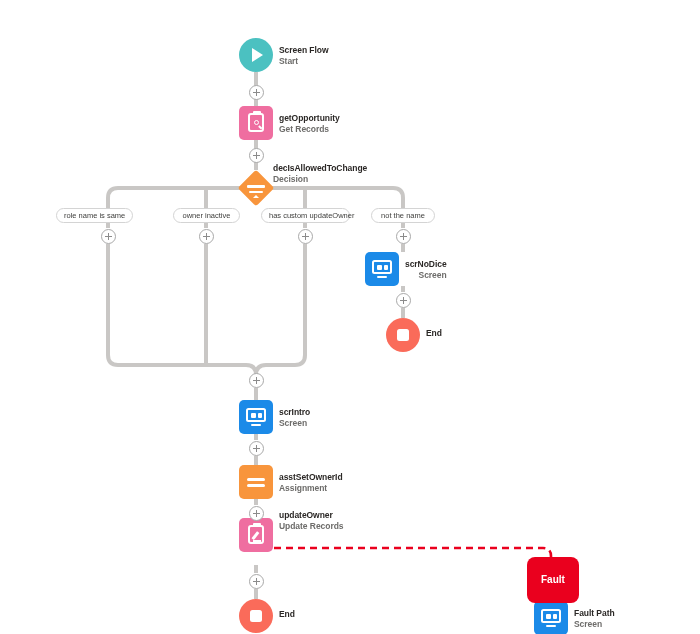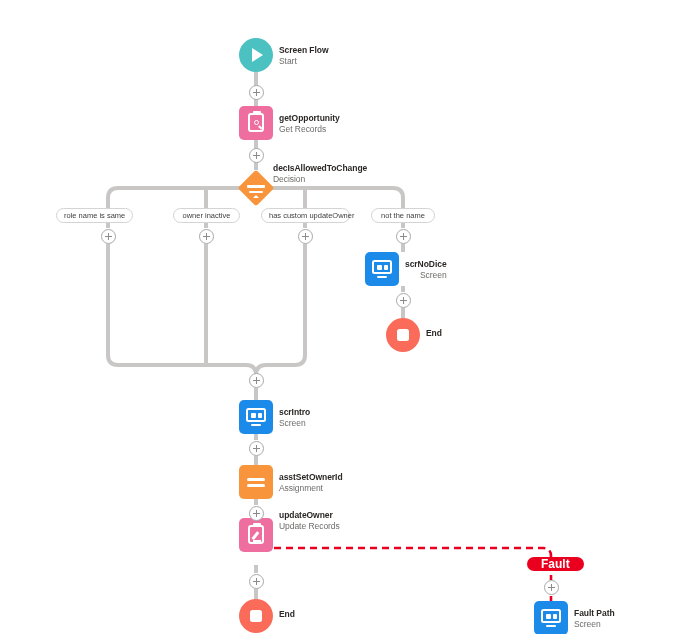--- a/index.html
+++ b/index.html
@@ -52,21 +52,21 @@
   }
   .labels .t {
     font-size: 8.5px;
     font-weight: bold;
     color: #2b2826;
     letter-spacing: -0.05px;
     margin-top: 8px;
   }
   .labels .s {
     font-size: 8.5px;
-    font-weight: normal;
+    font-weight: bold;
     color: #6d6c6a;
     letter-spacing: -0.05px;
   }
 
   
   .start-shape {
     background: #4bc1c1;
     border-radius: 50%;
   }
   .start-shape .tri {
@@ -249,25 +249,25 @@
     box-sizing: border-box;
     z-index: 6;
     text-align: center;
   }
 
   
   .fault-badge {
     position: absolute;
     height: 14px;
     line-height: 14px;
-    padding: 0 14px;
+    padding: 16px 14px;
     border-radius: 8px;
     background: #ea001e;
     color: #ffffff;
-    font-size: 12px;
+    font-size: 10px;
     font-weight: bold;
     white-space: nowrap;
     z-index: 7;
     text-align: center;
   }
 </style>
 </head>
 <body>
 
 <div id="canvas">

